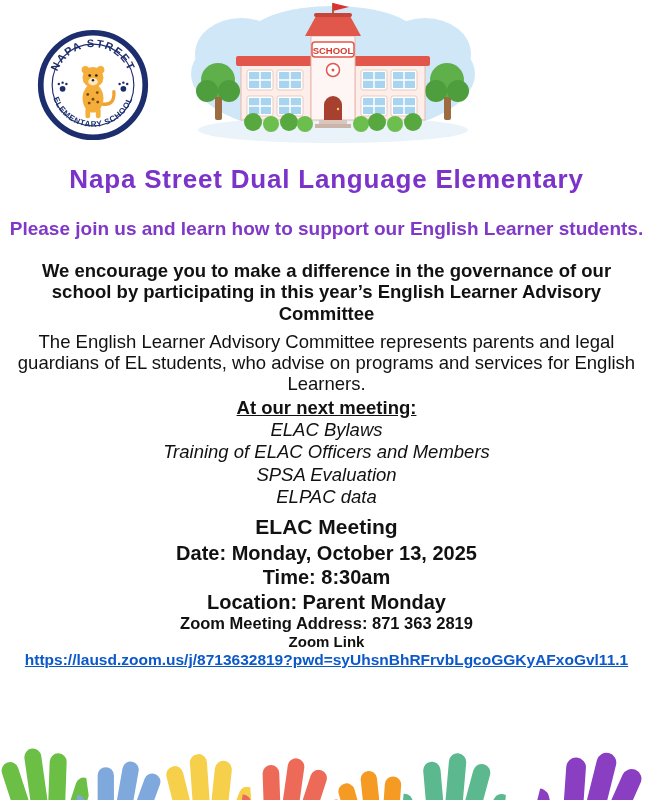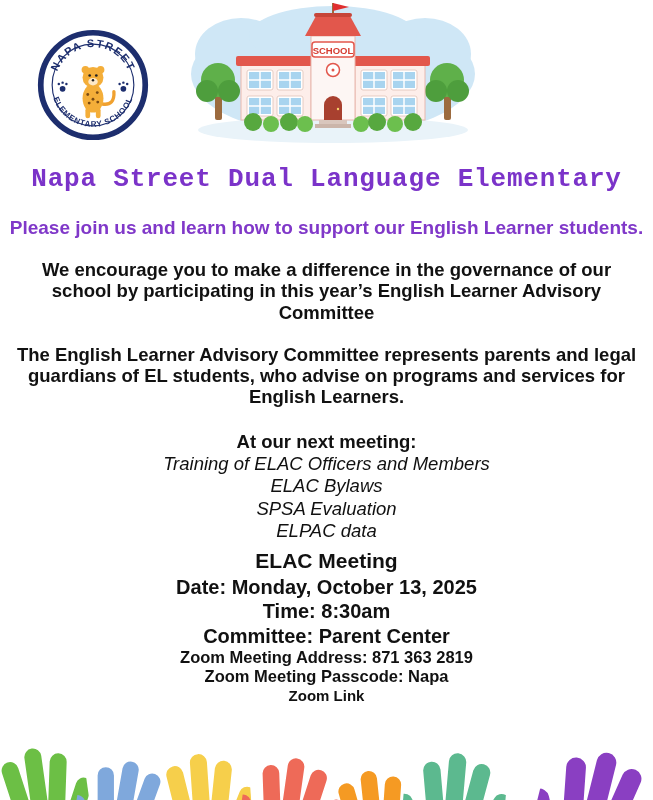--- a/index.html
+++ b/index.html
@@ -10,36 +10,36 @@
   }
   
   .header { position:relative; height:160px; }
   .logo { position:absolute; left:36px; top:28px; width:114px; height:114px; }
   .school-art { position:absolute; left:180px; top:2px; width:306px; height:158px; }
 
   
   .title-school {
     margin-top:4px; text-align:center; font-weight:bold; font-size:26px;
     letter-spacing:.8px; color:var(--title-purple,#7b33c9);
-    font-family:Liberation Mono, monospace;
+    font-family:Liberation Sans, sans-serif;
   }
   .title-committee {
     margin-top:6px; text-align:center; font-weight:bold; font-size:30px;
     color:var(--committee-purple,#6d2fae);
   }
   .subtitle {
     margin-top:23px; text-align:center; font-weight:bold; font-size:19px;
     color:var(--subtitle-purple,#8038c9);
   }
 
   
   .body-copy { padding:0 10px; color:var(--body-black,#111);text-align:center; }
   .p1 { margin-top:20px; font-size:18.5px; font-weight:bold; line-height:1.15; }
-  .p2 { margin-top:21px; font-size:18.5px; font-weight:bold; line-height:1.15; }
-  .next-label { margin-top:23px; font-size:18.5px; font-weight:bold; }
+  .p2 { margin-top:7px; font-size:18.5px; font-weight:normal; line-height:1.15; }
+  .next-label { margin-top:2px; font-size:18.5px; font-weight:bold;text-decoration:underline; }
   .agenda div { font-size:18.5px; font-style:italic; line-height:1.22; }
 
   
   .meeting { margin-top:6px; text-align:center; }
   .meeting-title {
     display:inline-block; font-size:21px; font-weight:bold;
     margin-bottom:2px;
   }
   .meeting-lines { display:block; text-align:center; }
   .meeting-lines .inner { display:inline-block; text-align:center; }
@@ -189,39 +189,39 @@
   </div>
 
   <div class="title-school">Napa Street Dual Language Elementary</div>
   <div class="subtitle">Please join us and learn how to support our English Learner  students.</div>
 
   <div class="body-copy">
     <p class="p1">We encourage you to make a difference in the governance of our school by participating in this year’s English Learner Advisory Committee</p>
     <p class="p2">The English Learner Advisory Committee represents parents and legal guardians of EL students, who advise on programs and services for English Learners.</p>
     <p class="next-label">At our next meeting:</p>
     <div class="agenda">
+      <div>ELAC Bylaws</div>
       <div>Training of ELAC Officers and Members</div>
-      <div>ELAC Bylaws</div>
       <div>SPSA Evaluation</div>
       <div>ELPAC data</div>
     </div>
   </div>
 
   <section class="meeting">
     <h2 class="meeting-title">ELAC Meeting</h2>
     <div class="meeting-lines">
       <div class="inner">
         <div class="m-line big">Date: Monday, October 13, 2025</div>
         <div class="m-line big">Time: 8:30am</div>
-        <div class="m-line big">Committee: Parent Center</div>
+        <div class="m-line big">Location: Parent Monday</div>
         <div class="m-line small">Zoom Meeting Address: 871 363 2819</div>
-        <div class="m-line small">Zoom Meeting Passcode:  Napa</div>
       </div>
     </div>
     <div class="zoom-link-label">Zoom Link</div>
+    <a class="zoom-link" href="#">https://lausd.zoom.us/j/8713632819?pwd=syUhsnBhRFrvbLgcoGGKyAFxoGvl11.1</a>
   </section>
 
   <div class="hands">
       <svg class="hand" viewBox="0 0 100 132" xmlns="http://www.w3.org/2000/svg" aria-hidden="true" style="left: -10px; bottom: -74px; width: 100px; height: 132px; color: rgb(108, 191, 69); transform: rotate(-8deg);">
     <g fill="currentColor">
       <rect x="1" y="48" width="17" height="52" rx="8.5" transform="rotate(-28 9.5 74)"></rect>
       <rect x="21" y="16" width="17" height="62" rx="8.5" transform="rotate(-10 29.5 47)"></rect>
       <rect x="41.5" y="6" width="17" height="68" rx="8.5"></rect>
       <rect x="62" y="14" width="17" height="62" rx="8.5" transform="rotate(10 70.5 45)"></rect>
       <rect x="80" y="40" width="16" height="54" rx="8" transform="rotate(26 88 67)"></rect>

